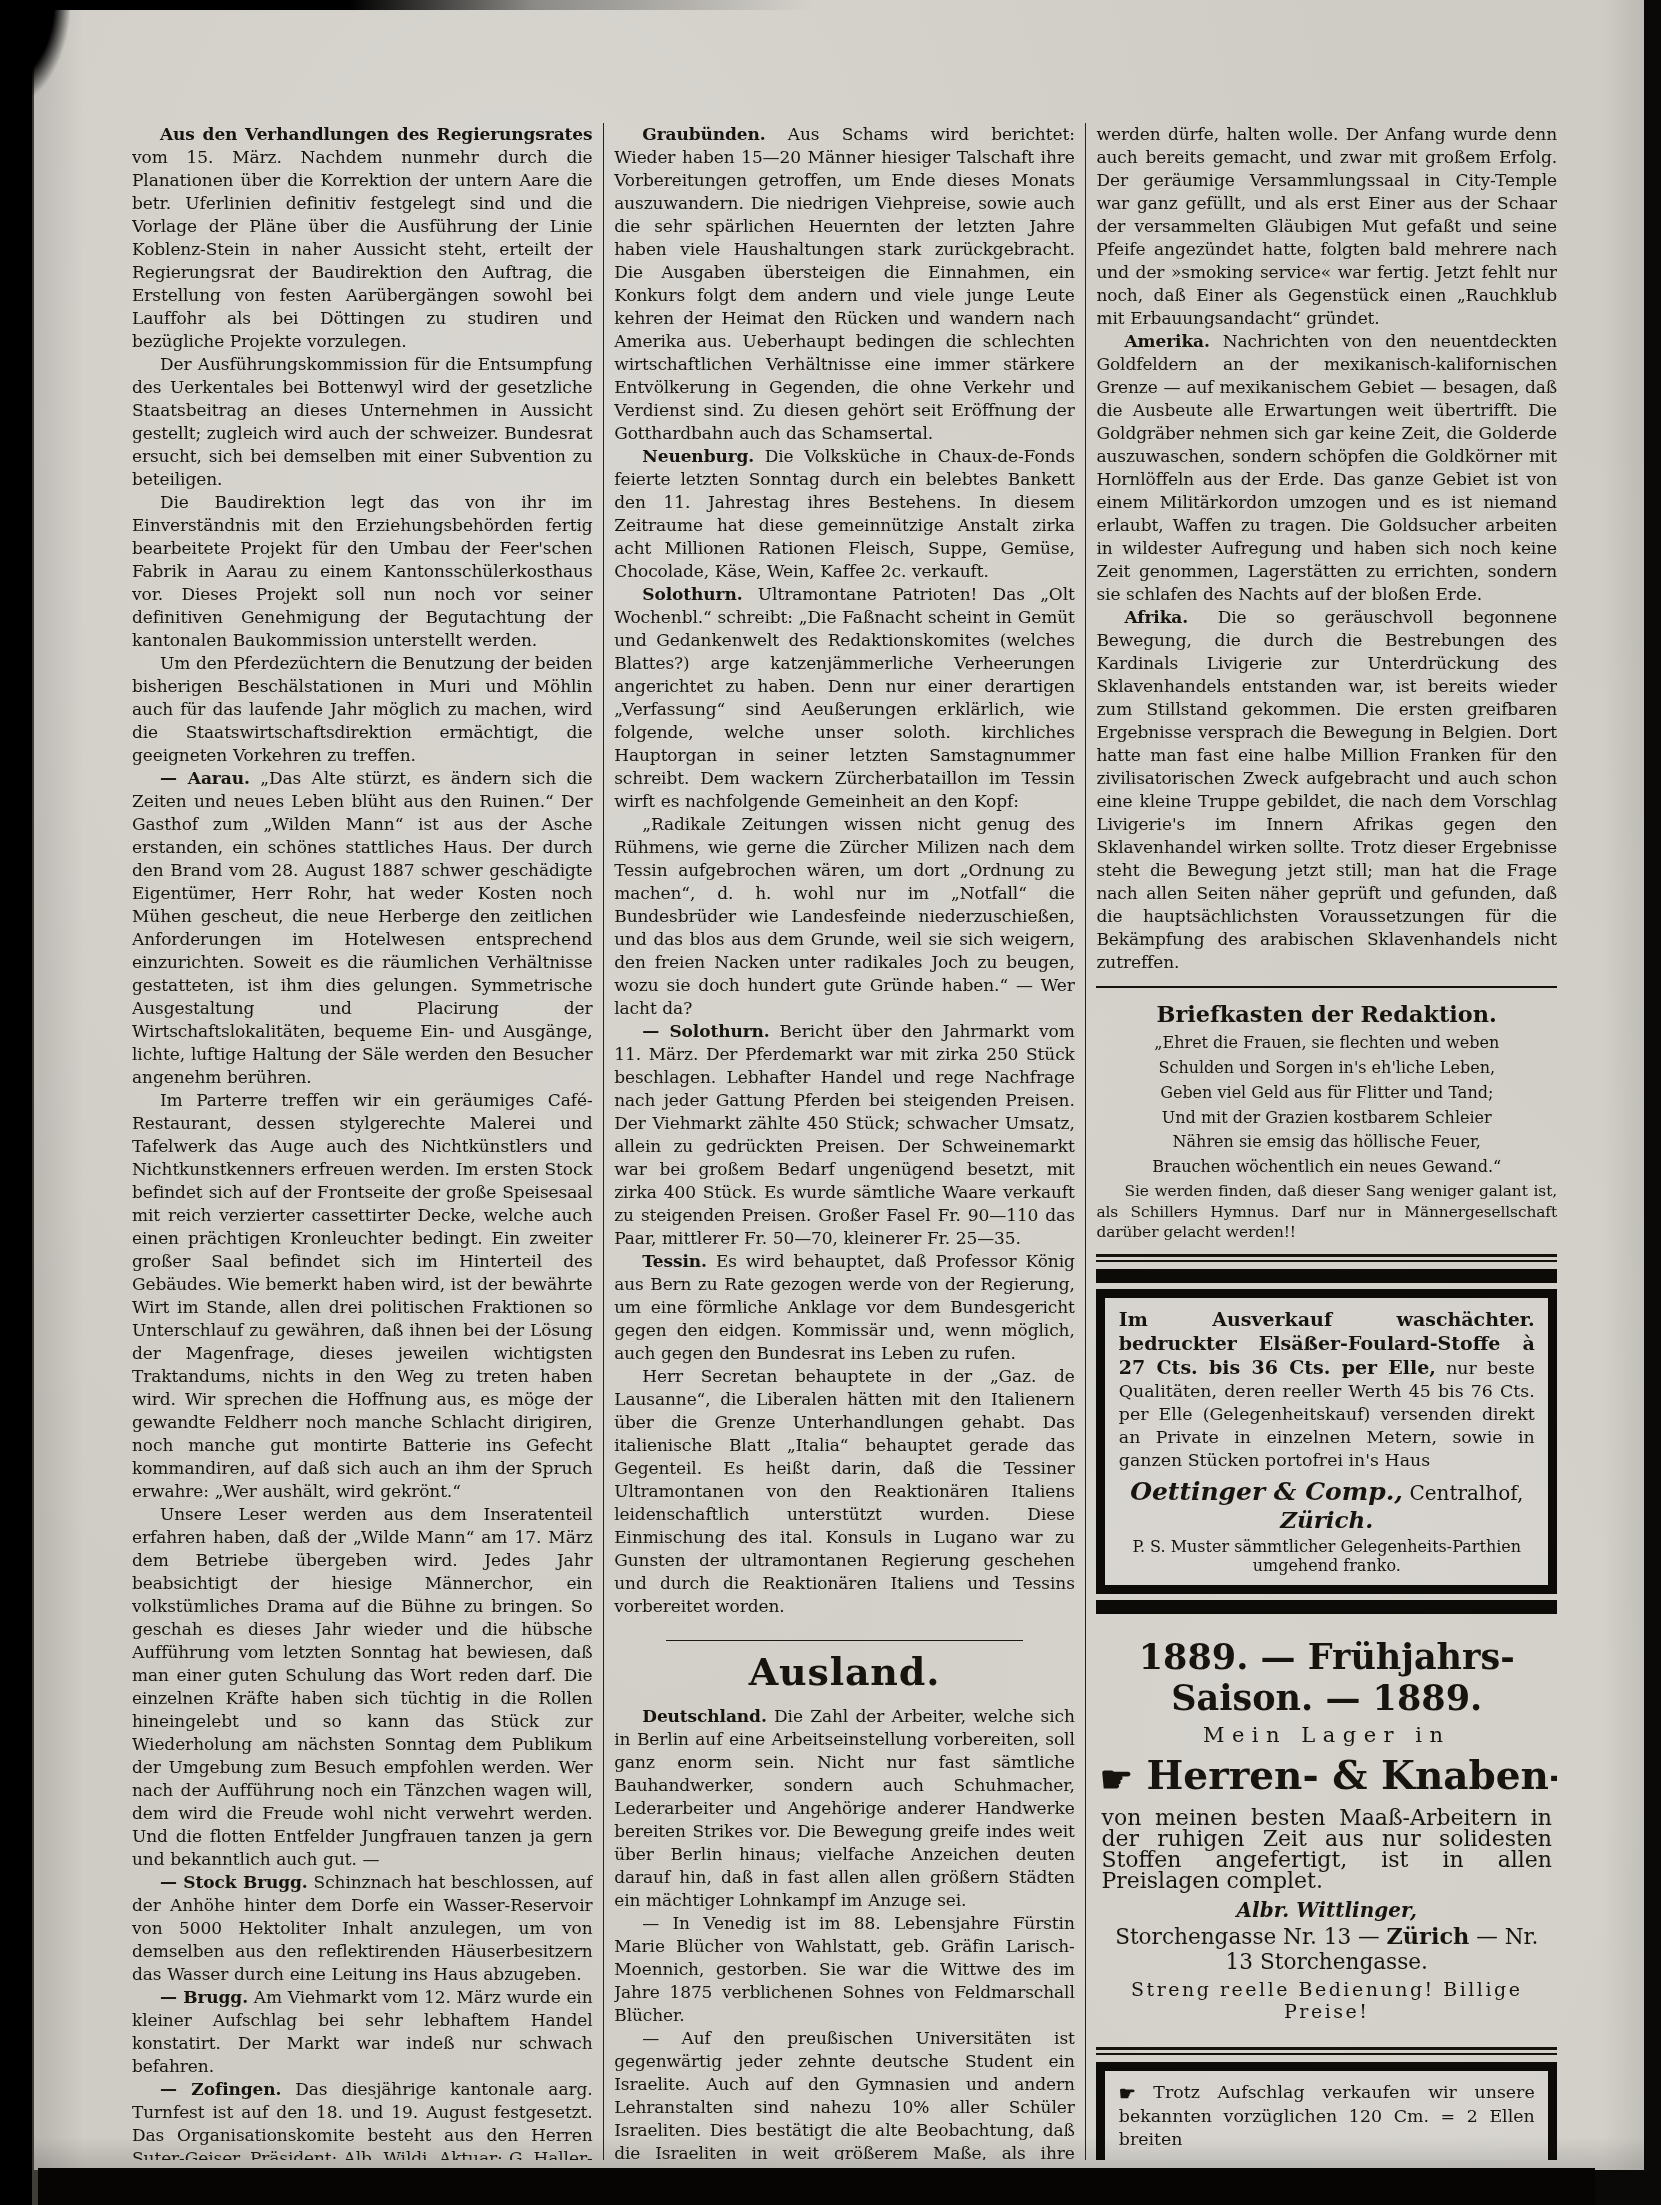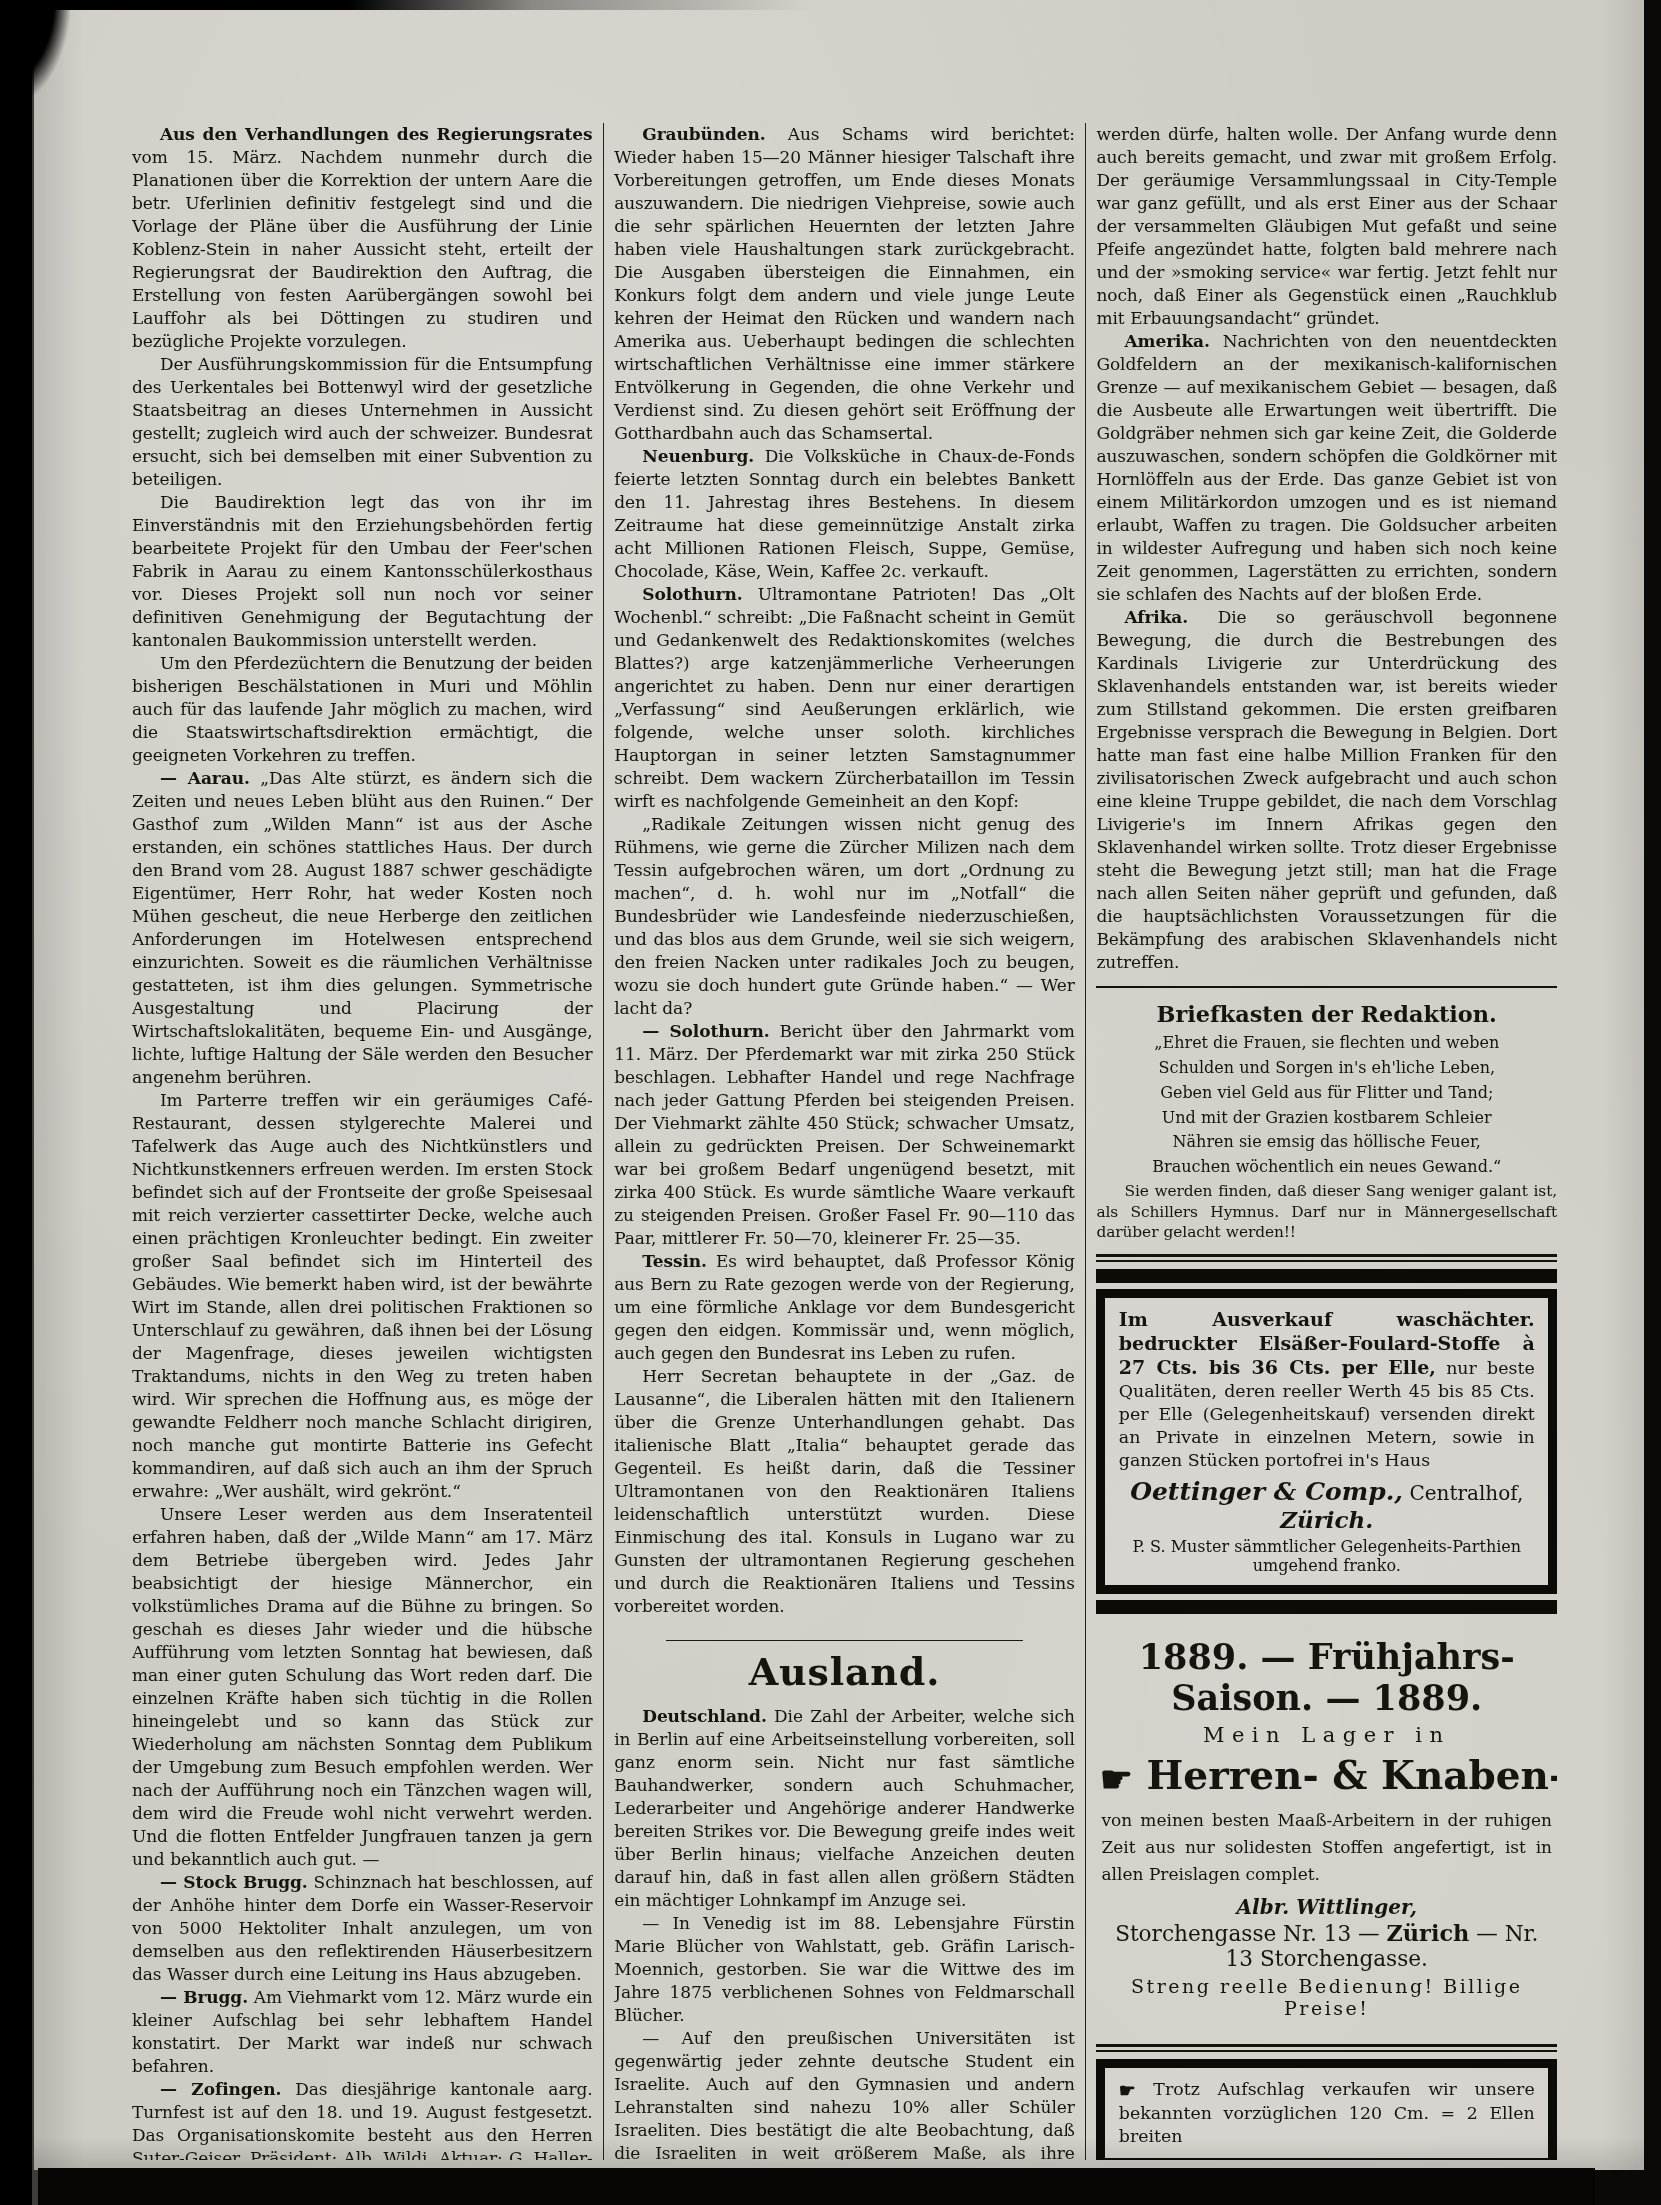--- a/index.html
+++ b/index.html
@@ -47,21 +47,21 @@
   .ad-firmline{font-size:20px;text-align:center;margin-top:5px;}
   .ad-firmline .firm{font-weight:bold;font-style:italic;font-size:25px;}
   .ad-firmline .city{font-weight:bold;font-style:italic;font-size:23px;}
   .ad-ps{font-size:16px;text-align:center;margin-top:3.3px;}
 
   .saison{padding:8.3px 3.3px 13.3px 3.3px;}
   .sa-year{font-size:35px;font-weight:bold;text-align:center;margin:6.6px 0 1.7px 0;}
   .sa-lager{font-size:21px;text-align:center;letter-spacing:7.5px;margin:5px 0;}
   .sa-title{font-size:39px;font-weight:bold;text-align:center;white-space:nowrap;margin:1.7px 0 6.6px 0;}
   .sa-hand{font-size:37px;vertical-align:middle;}
-  .sa-body{font-size:17px;line-height:27px;text-align:justify;margin:0 1.7px;}
+  .sa-body{font-size:22px;line-height:21px;text-align:justify;margin:0 1.7px;}
   .sa-name{font-size:20px;font-weight:bold;font-style:italic;text-align:center;margin:6.6px 0 0 0;}
   .sa-addr{font-size:21.6px;text-align:center;margin:1.7px 0;}
   .sa-addr b{font-size:22.4px;}
   .sa-tag{font-size:19px;text-align:center;letter-spacing:2.5px;margin-top:3.3px;}
 </style>
 </head>
 <body>
 
 <div class="scan">
   <div class="binding"></div>
@@ -116,21 +116,21 @@
               <div class="verse">Nähren sie emsig das höllische Feuer,</div>
               <div class="verse">Brauchen wöchentlich ein neues Gewand.“</div>
             </div>
           <p class="para">Sie werden finden, daß dieser Sang weniger galant ist, als Schillers Hymnus. Darf nur in Männergesellschaft darüber gelacht werden!!</p>
         </div>
 
         <div class="hr-dbl"></div>
         <div class="thickbar"></div>
 
         <div class="adbox">
-          <p class="ad-p"><b>Im Ausverkauf waschächter. bedruckter Elsäßer-Foulard-Stoffe à 27 Cts. bis 36 Cts. per Elle,</b><span> nur beste Qualitäten, deren reeller Werth 45 bis 85 Cts. per Elle (Gelegenheitskauf) versenden direkt an Private in einzelnen Metern, sowie in ganzen Stücken portofrei in's Haus</span></p>
+          <p class="ad-p"><b>Im Ausverkauf waschächter. bedruckter Elsäßer-Foulard-Stoffe à 27 Cts. bis 36 Cts. per Elle,</b><span> nur beste Qualitäten, deren reeller Werth 45 bis 76 Cts. per Elle (Gelegenheitskauf) versenden direkt an Private in einzelnen Metern, sowie in ganzen Stücken portofrei in's Haus</span></p>
           <div class="ad-firmline"><span class="firm">Oettinger &amp; Comp.,</span><span> Centralhof, </span><span class="city">Zürich.</span></div>
           <div class="ad-ps">P. S. Muster sämmtlicher Gelegenheits-Parthien umgehend franko.</div>
         </div>
 
         <div class="thickbar"></div>
 
         <div class="saison">
           <div class="sa-year">1889. — Frühjahrs-Saison. — 1889.</div>
           <div class="sa-lager">Mein Lager in</div>
           <div class="sa-title"><span class="sa-hand">☛</span> <span>Herren- &amp; Knaben-Garderobe,</span> </div>

